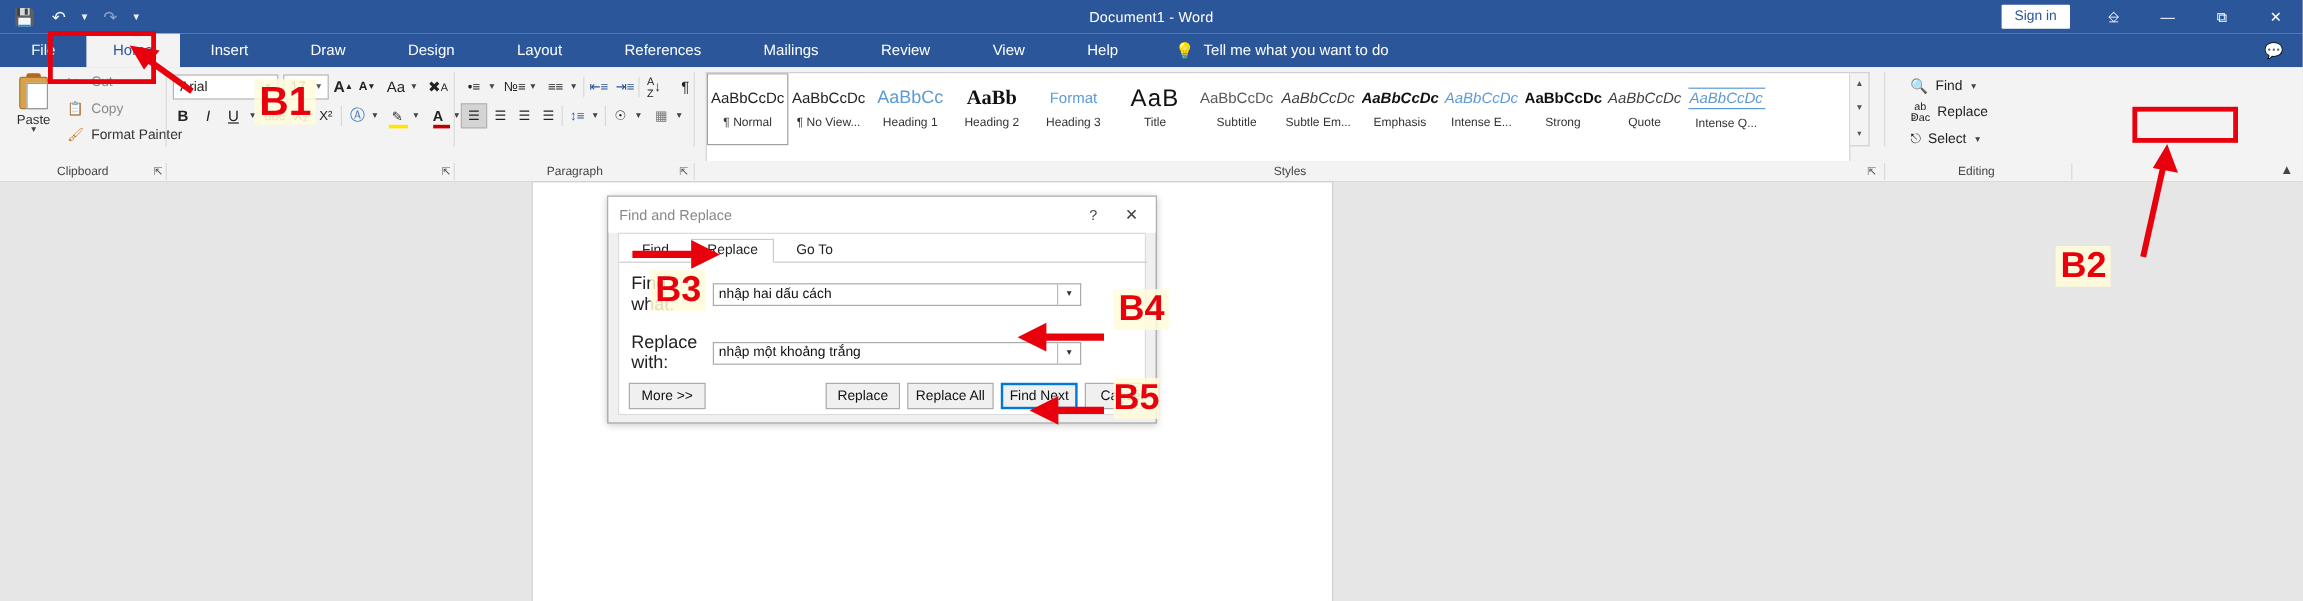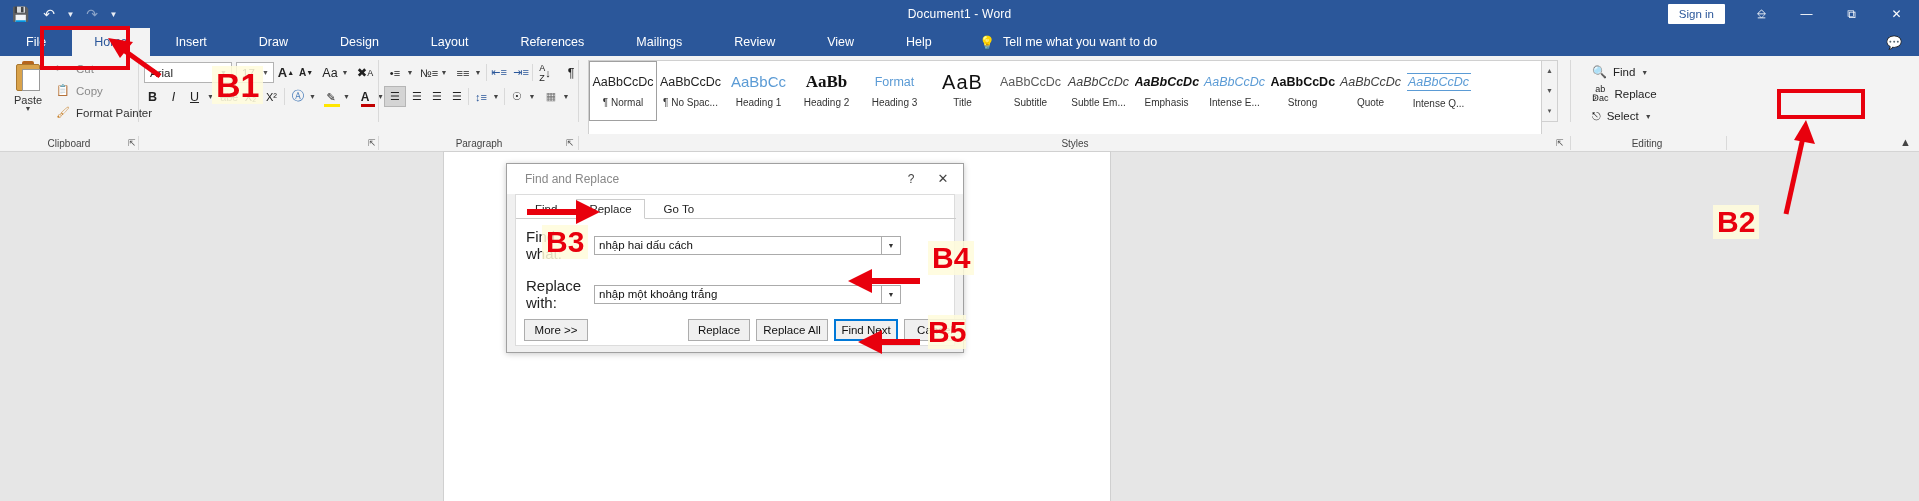--- a/index.html
+++ b/index.html
@@ -140,21 +140,21 @@
 
   
   .dialog{
     position:absolute; left:506px; top:163px; width:458px; height:190px;
     background:#f0f0f0; border:1px solid #a0a0a0; box-shadow:0 1px 6px rgba(0,0,0,.22);
   }
   .dlg-title{
     position:absolute; left:0; top:0; width:456px; height:30px;
     display:flex; align-items:center; background:#fff;
   }
-  .dlg-title .t{ font-size:12px; color:#888; padding-left:18px; }
+  .dlg-title .t{ font-size:12px; color:#888; padding-left:9px; }
   .dlg-help{ position:absolute; right:44px; top:8px; font-size:12px; color:#444; width:16px; text-align:center; }
   .dlg-close{ position:absolute; right:12px; top:7px; font-size:13px; color:#444; width:16px; text-align:center; }
 
   .dlg-body{
     position:absolute; left:8px; top:30px; width:440px; height:152px; background:#fff; border:1px solid #dcdcdc;
   }
   .dlg-tabs{ position:absolute; left:0; top:4px; width:440px; height:20px; border-bottom:1px solid #ccc; display:flex; }
   .dtab{
     font-size:11.5px; color:#222; padding:0 12px; height:20px; display:flex; align-items:center;
     border:1px solid transparent; margin-left:6px;
@@ -329,21 +329,21 @@
 
   <div class="gdiv" style="left:578px;"></div>
 
   <div class="sgal" id="styles-gallery" style="left:588px; width:954px;">
       <div class="scell sel">
         <div class="spreview" style="font-family:'Liberation Sans',sans-serif; color:#222; font-size:12.5px;">AaBbCcDc</div>
         <div class="slabel">¶ Normal</div>
       </div>
       <div class="scell">
         <div class="spreview" style="font-family:'Liberation Sans',sans-serif; color:#222; font-size:12.5px;">AaBbCcDc</div>
-        <div class="slabel">¶ No Spac...</div>
+        <div class="slabel">¶ No View...</div>
       </div>
       <div class="scell">
         <div class="spreview" style="font-family:'Liberation Sans',sans-serif; color:#5b9bd5; font-size:15px;">AaBbCc</div>
         <div class="slabel">Heading 1</div>
       </div>
       <div class="scell">
         <div class="spreview" style="font-family:'Liberation Serif',serif; color:#111; font-size:17px; font-weight:bold;">AaBb</div>
         <div class="slabel">Heading 2</div>
       </div>
       <div class="scell">

